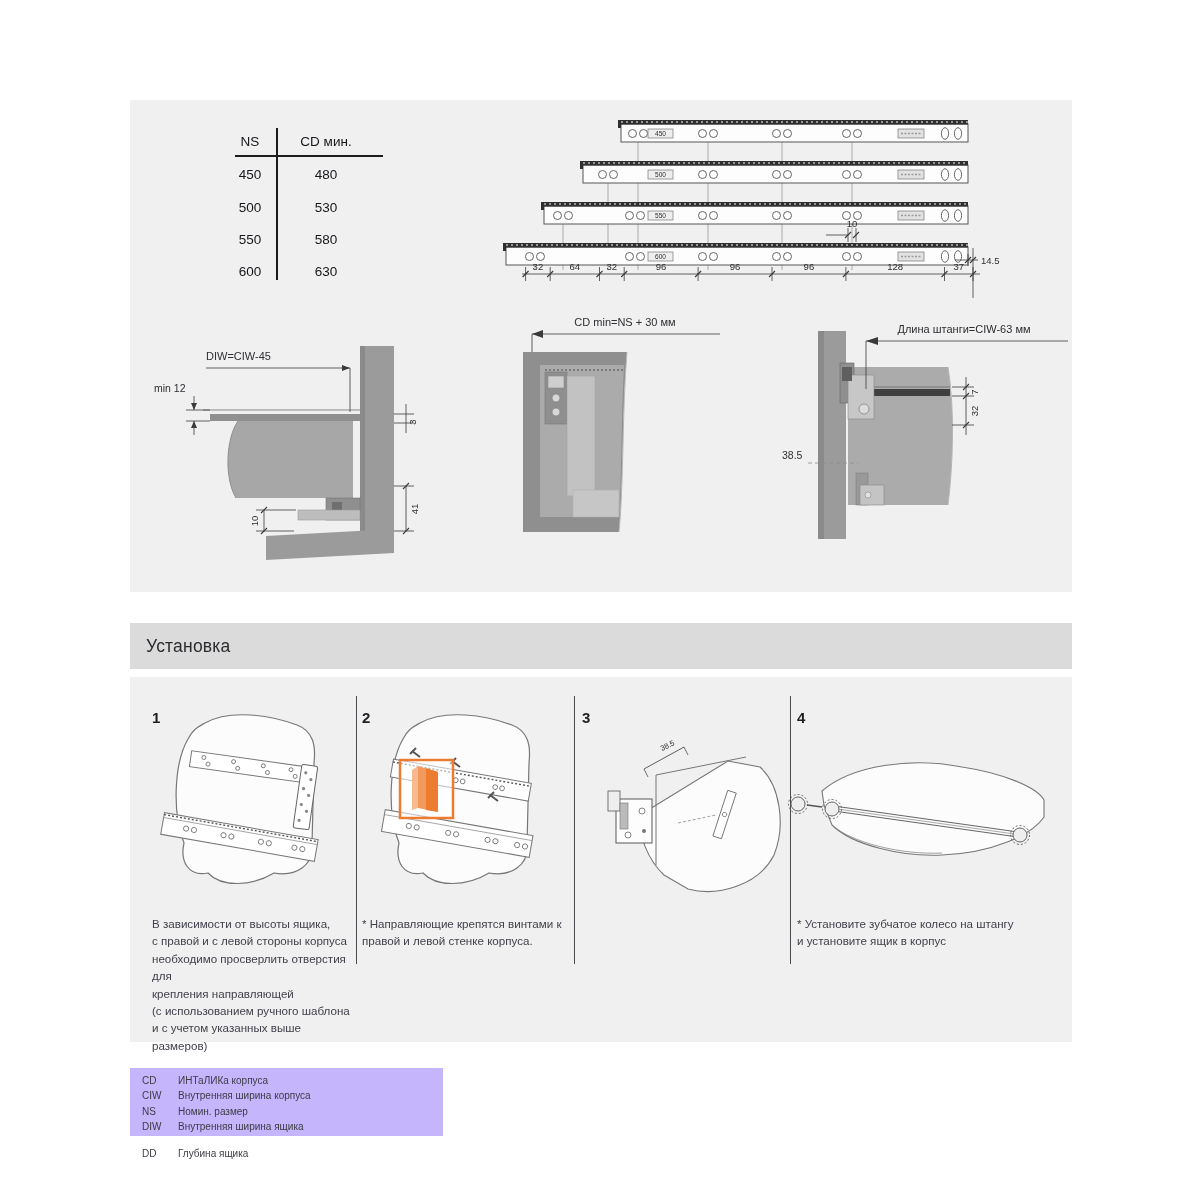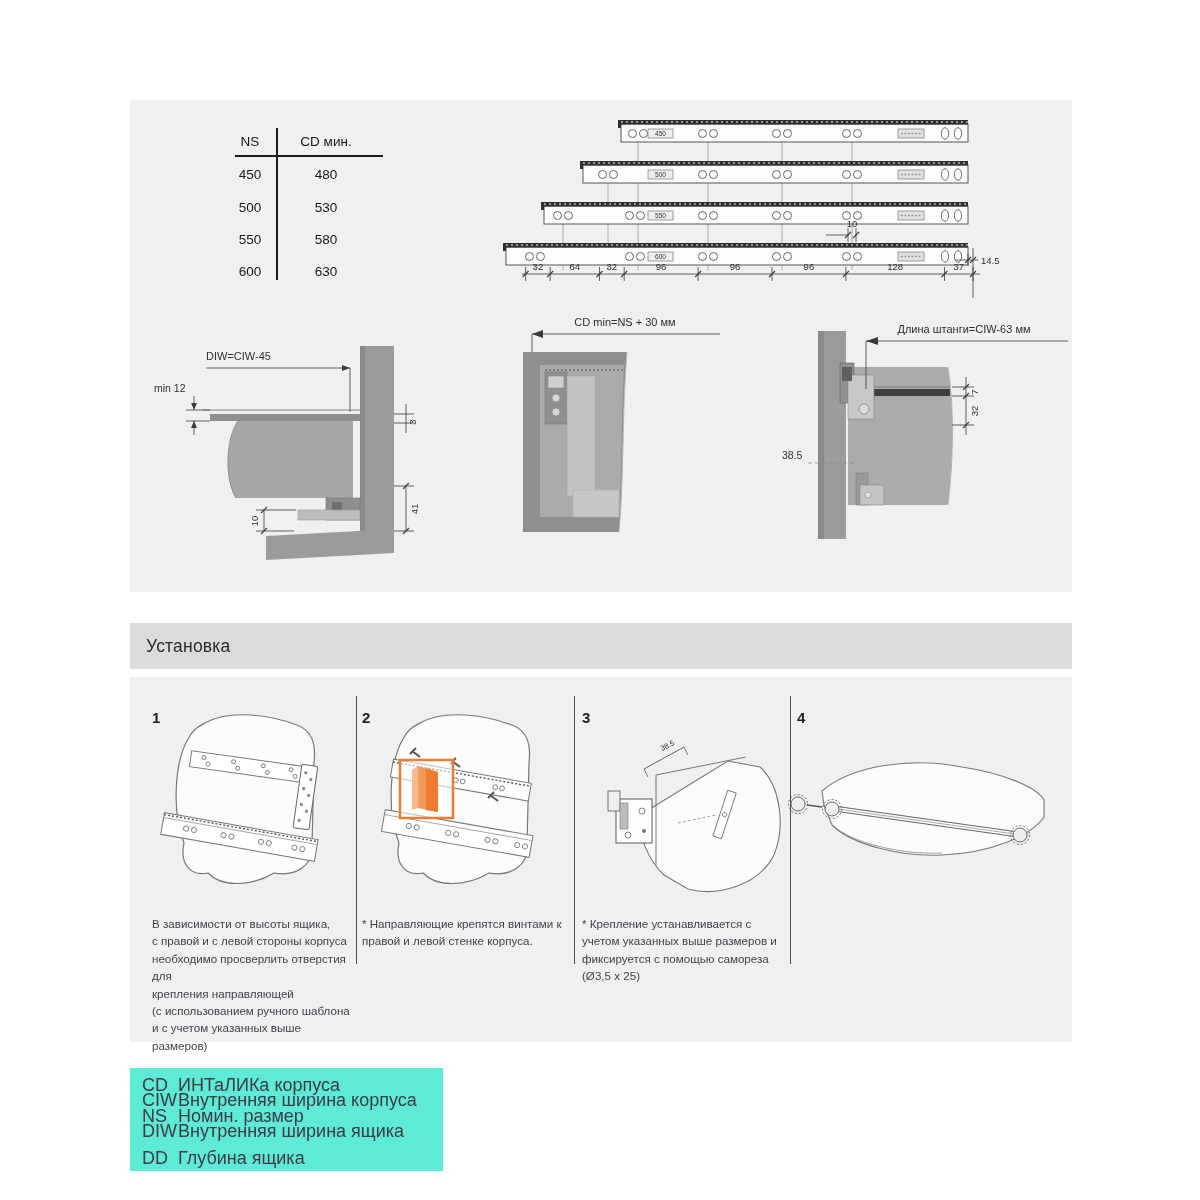--- a/index.html
+++ b/index.html
@@ -24,22 +24,22 @@
   
   svg{position:absolute;overflow:visible;}
   svg text{font-family:"Liberation Sans",sans-serif;fill:#2e2e33;}
   .dim{stroke:#3a3a3a;stroke-width:.8;fill:none;}
   .thin{stroke:#7d7d7d;stroke-width:.6;fill:none;}
   
   .step-num{position:absolute;top:32px;font-size:15px;font-weight:bold;color:#1e1e23;}
   .divider{position:absolute;top:19px;height:268px;width:1.4px;background:#4a4a4f;}
   .caption{position:absolute;top:238px;font-size:11.6px;line-height:1.5;color:#41414c;white-space:pre-line;}
   
-  .legend{position:absolute;left:130px;top:1068px;width:313px;height:103px;background:#5eead4;
-          font-size:18px;color:#3c3c44;}
+  .legend{position:absolute;left:130px;top:1068px;width:313px;height:68px;background:#c4b5fd;
+          font-size:10px;color:#3c3c44;}
   .legend .row{position:absolute;left:0;width:100%;height:15.4px;}
   .legend .abbr{position:absolute;left:12px;font-weight:bold;font-weight:normal;}
   .legend .lab{position:absolute;left:48px;}
   
   .watermark{position:absolute;left:398px;top:758px;z-index:6;display:flex;align-items:flex-start;pointer-events:none;}
   .wm-text{font-size:57px;font-weight:bold;color:#8d8d8d;opacity:.72;letter-spacing:4px;
            line-height:1;margin-left:12px;margin-top:8px;}
 </style>
 </head>
 <body>
@@ -479,24 +479,22 @@
     </svg>
 
     <div class="caption" style="left:232px;width:200px;">* Направляющие крепятся винтами к
 правой и левой стенке корпуса.</div>
     <div class="caption" style="left:22px;width:200px;">В зависимости от высоты ящика,
 с правой и с левой стороны корпуса
 необходимо просверлить отверстия для
 крепления направляющей
 (с использованием ручного шаблона
 и с учетом указанных выше размеров)</div>
-    <div class="caption" style="left:452px;width:200px;">* Крепление устанавливается с
-учетом указанных выше размеров и
-фиксируется с помощью самореза
-(Ø3,5 x 25)</div>
+    <div class="caption" style="left:667px;width:270px;">* Установите зубчатое колесо на штангу
+и установите ящик в корпус</div>
   </div>
 
   <div class="legend">
     <div class="row" style="top:7px;">
       <span class="abbr">CD</span>
       <span class="lab">ИНТаЛИКа корпуса</span>
     </div>
     <div class="row" style="top:22.4px;">
       <span class="abbr">CIW</span>
       <span class="lab">Внутренняя ширина корпуса</span>

